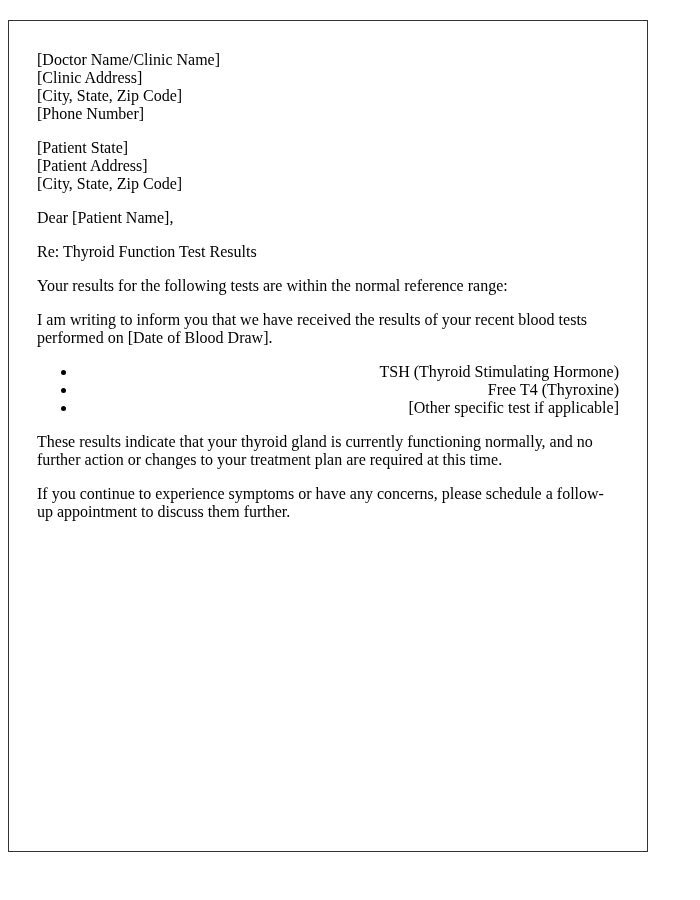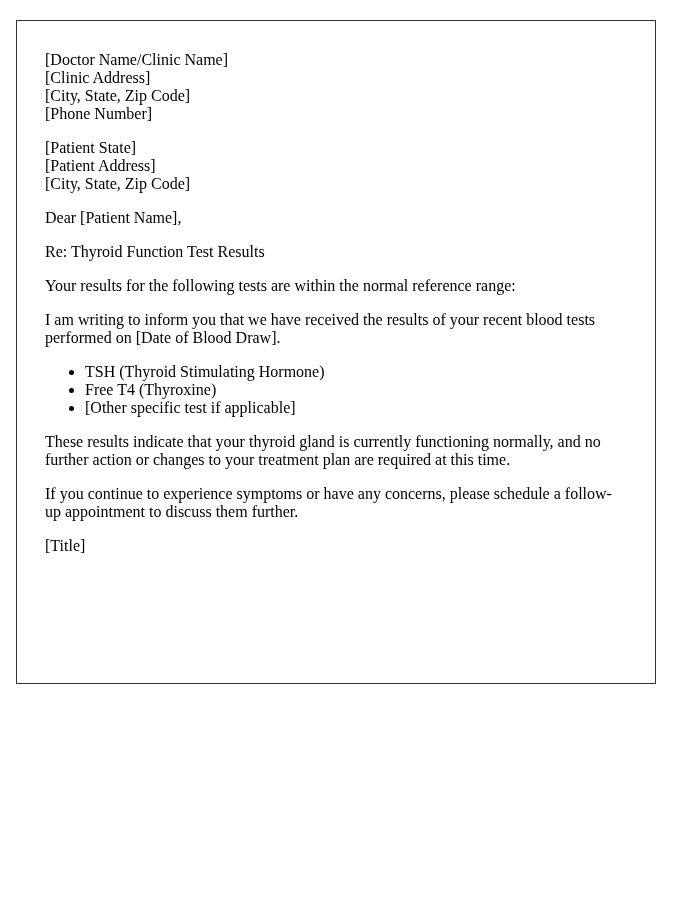--- a/index.html
+++ b/index.html
@@ -11,33 +11,34 @@
       width: 700px;
       height: 900px;
       position: relative;
       font-family: "Liberation Serif", "DejaVu Serif", serif;
       font-size: 16px;
       line-height: 18px;
       color: #000000;
     }
     .letter {
       position: absolute;
-      left: 16px;
+      left: 8px;
       top: 20px;
       width: 640px;
-      height: 664px;
+      height: 832px;
       border: 1px solid #333333;
       box-sizing: border-box;
       padding: 30px 28px 0 28px;
     }
     .block { margin: 0 0 16px 0; }
     .block p { margin: 0; }
     ul.test-list {
       margin: 8px 0 16px 0;
       padding-left: 40px;
+      text-align: right;
     }
     ul.test-list li { margin: 0; }
   </style>
 </head>
 <body>
 
 <div class="letter">
 
   <div class="block">
     <p>[Doctor Name/Clinic Name]</p>
@@ -78,16 +79,15 @@
   <div class="block">
     <p>These results indicate that your thyroid gland is currently functioning normally, and no further action or changes to your treatment plan are required at this time.</p>
   </div>
 
   <div class="block">
     <p>If you continue to experience symptoms or have any concerns, please schedule a follow-up appointment to discuss them further.</p>
   </div>
 
 
   <div class="block">
-    <p>[Title]</p>
   </div>
 
 </div>
 
 </body></html>

